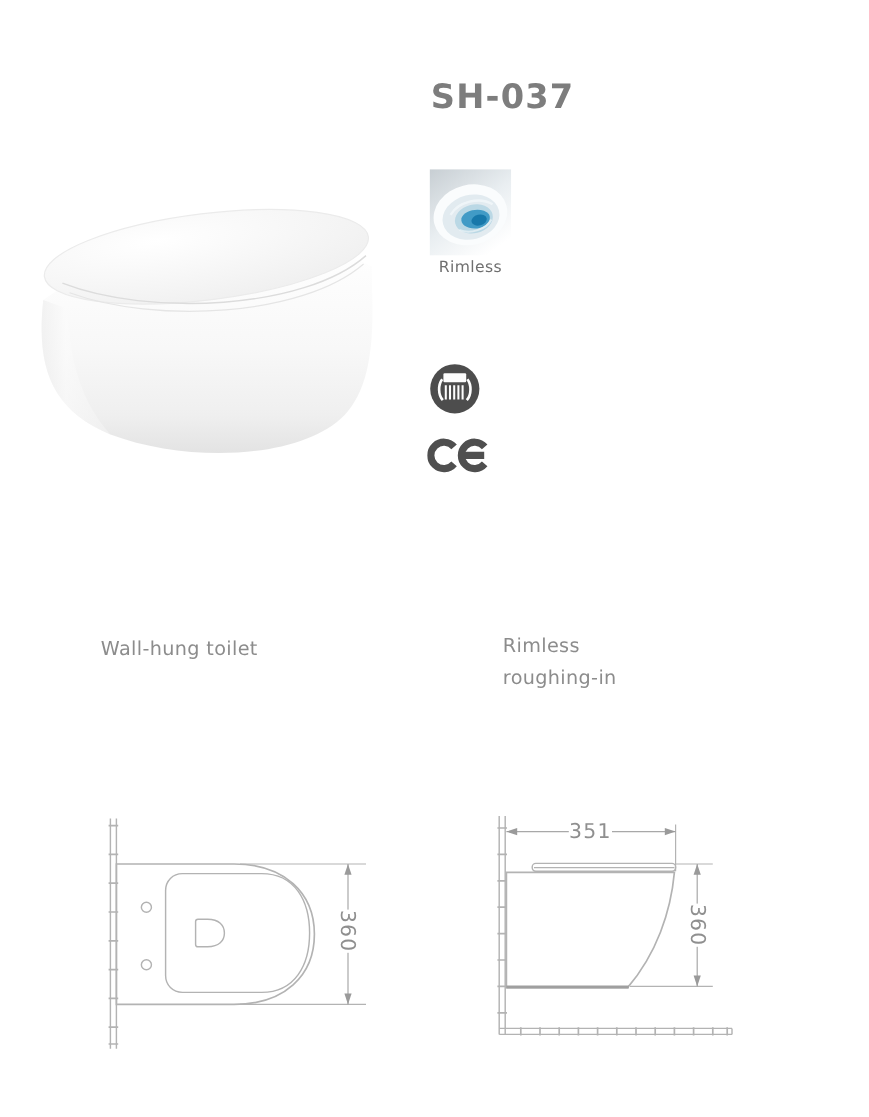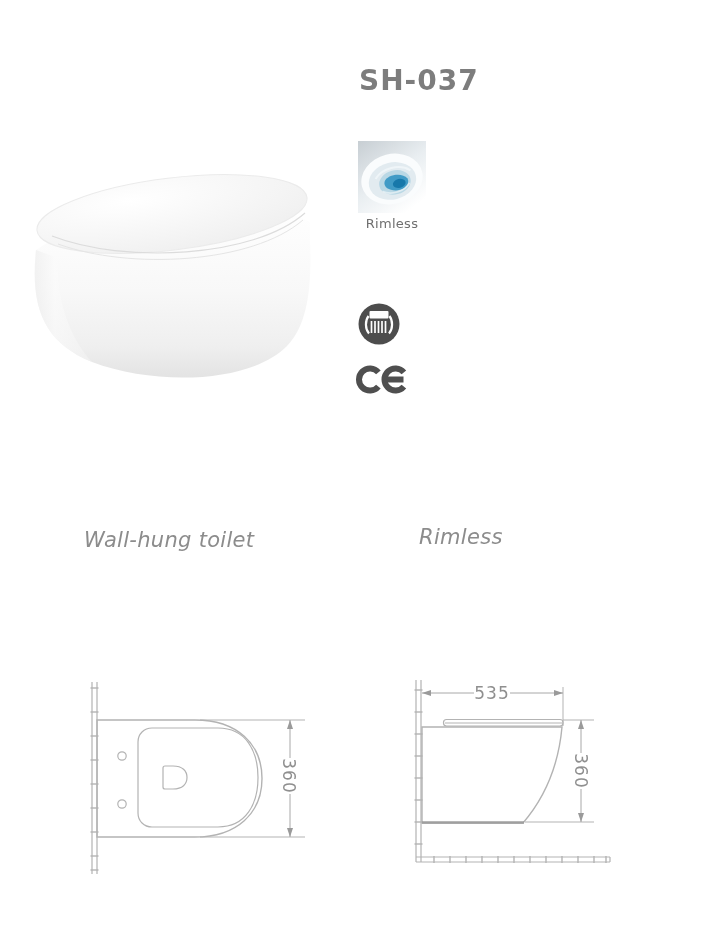--- a/index.html
+++ b/index.html
@@ -11,21 +11,21 @@
   #model-title{
     left:359px;top:64px;font-size:28px;font-weight:bold;color:#7d7d7d;letter-spacing:1px;text-align:center;
   }
   #thumb-svg{left:358px;top:141px;}
   #thumb-caption{
     left:344px;top:216px;width:96px;text-align:center;
     font-size:13px;color:#6f6f6f;letter-spacing:.3px;
   }
   #flush-icon-svg{left:357px;top:302px;}
   #ce-svg{left:356px;top:361px;}
-  .spec-block{font-size:21px;color:#8c8c8c;letter-spacing:.3px;line-height:27px;font-style:italic;}
+  .spec-block{font-size:16px;color:#8c8c8c;letter-spacing:.3px;line-height:27px;}
   #specs-left{left:84px;top:527px;}
   #specs-right{left:419px;top:524px;}
   #photo-svg{left:24px;top:158px;}
   #topview-svg{left:60px;top:662px;}
   #sideview-svg{left:400px;top:662px;}
   .dim-label{
     position:absolute;width:36px;text-align:center;font-size:17px;color:#8f8f8f;
     background:#ffffff;letter-spacing:1px;line-height:18px;height:18px;
   }
   .dim-vert{transform:rotate(90deg);}
@@ -107,20 +107,21 @@
       <path d="M47.9,11.4 A11,11 0 1 0 47.9,25.6"></path>
       <path d="M29,18.5 L47.5,18.5"></path>
     </g>
   </svg>
 
   <div id="specs-left" class="abs spec-block">
     <div>Wall-hung toilet</div>
   </div>
   <div id="specs-right" class="abs spec-block">
     <div>Rimless</div>
+    <div>roughing-in</div>
   </div>
 
   <svg id="topview-svg" class="abs" width="255" height="235" viewBox="0 0 255 235">
     <g stroke="#b3b3b3" stroke-width="1.2" fill="none">
 
       <line x1="32" y1="20" x2="32" y2="212"></line>
       <line x1="37" y1="20" x2="37" y2="212"></line>
       <g stroke-width="1.4">
         <line x1="30.5" y1="26" x2="38.5" y2="26"></line>
         <line x1="30.5" y1="50" x2="38.5" y2="50"></line>
@@ -204,16 +205,16 @@
     </g>
     <g fill="#9a9a9a">
       <polygon points="22,31 31,28 31,34"></polygon>
       <polygon points="163,31 154,28 154,34"></polygon>
       <polygon points="181,58 178,67 184,67"></polygon>
       <polygon points="181,160 178,151 184,151"></polygon>
     </g>
   </svg>
 
   <span class="dim-label dim-vert" style="left:271px;top:767px;">360</span>
-  <span class="dim-label" style="left:474px;top:684px;">535</span>
+  <span class="dim-label" style="left:474px;top:684px;">351</span>
   <span class="dim-label dim-vert" style="left:563px;top:762px;">360</span>
 
 </div>
 
 </body></html>

